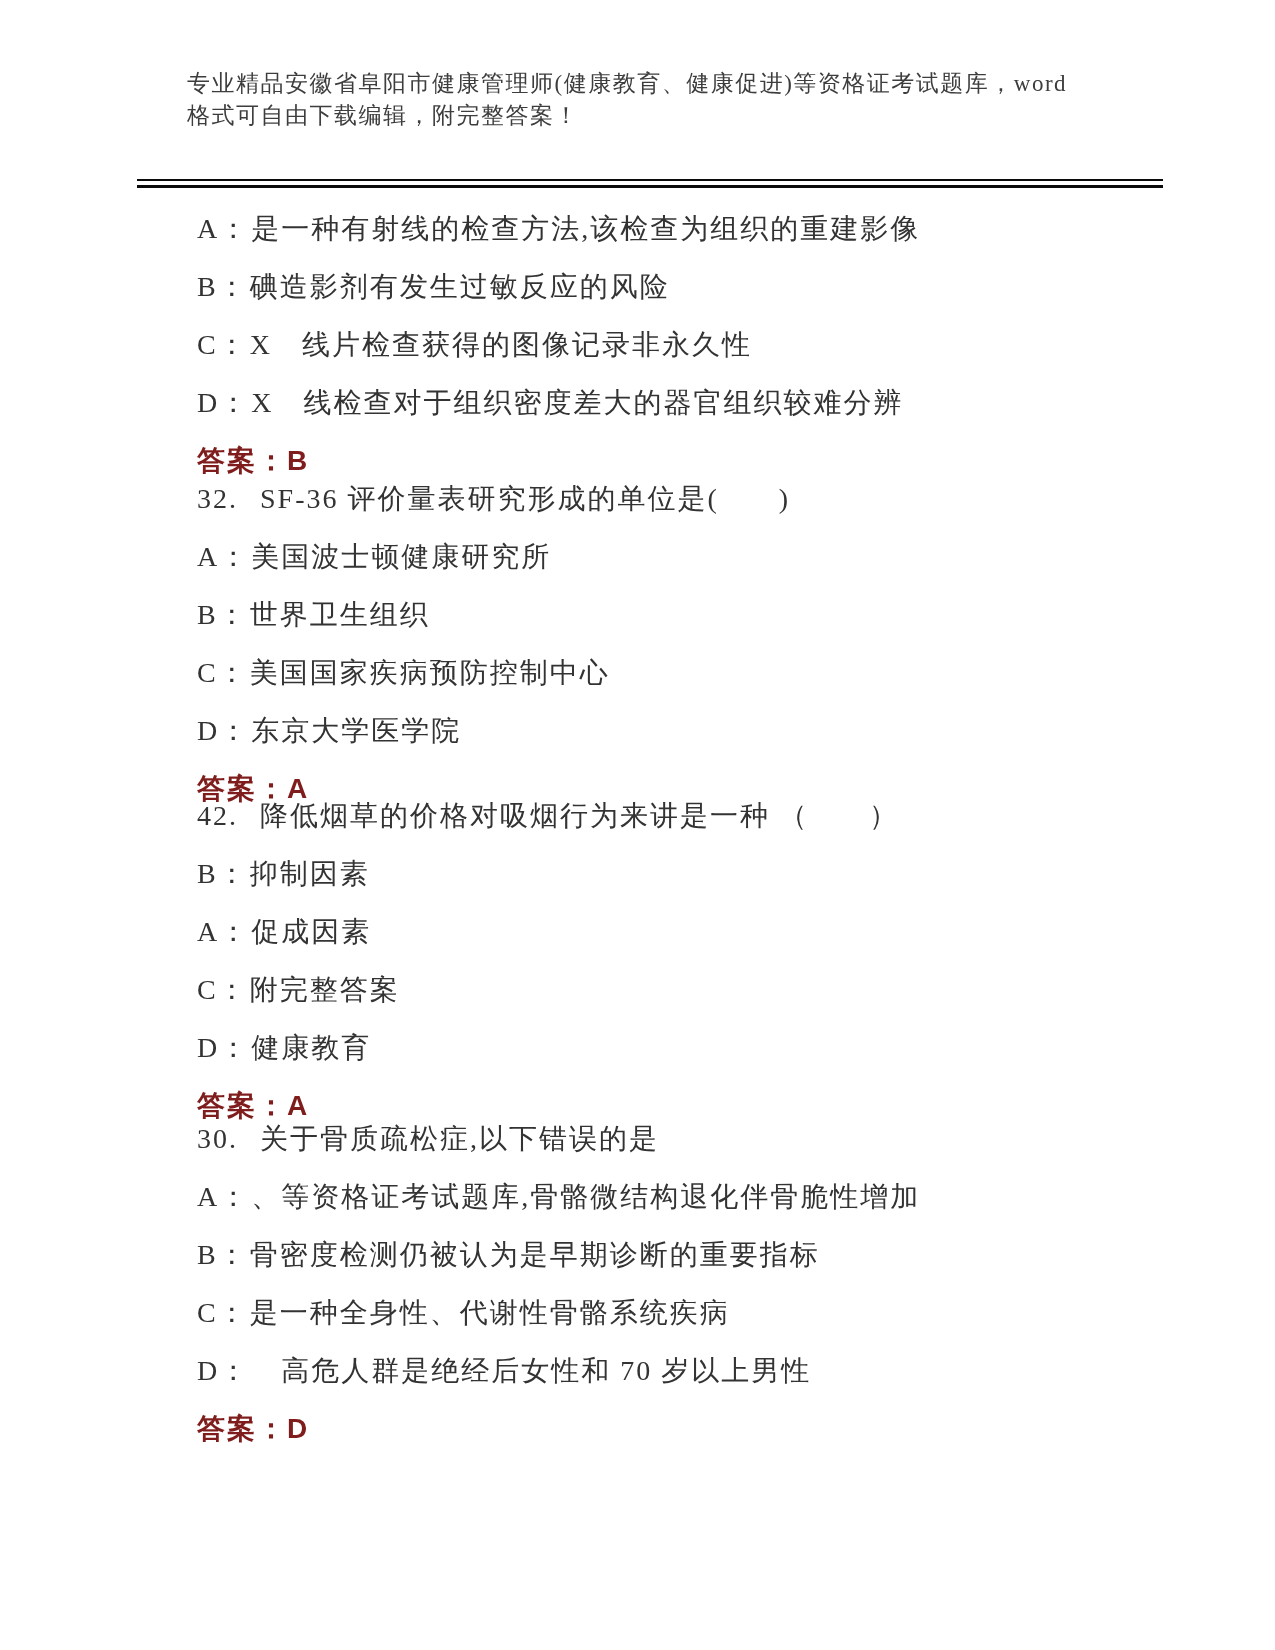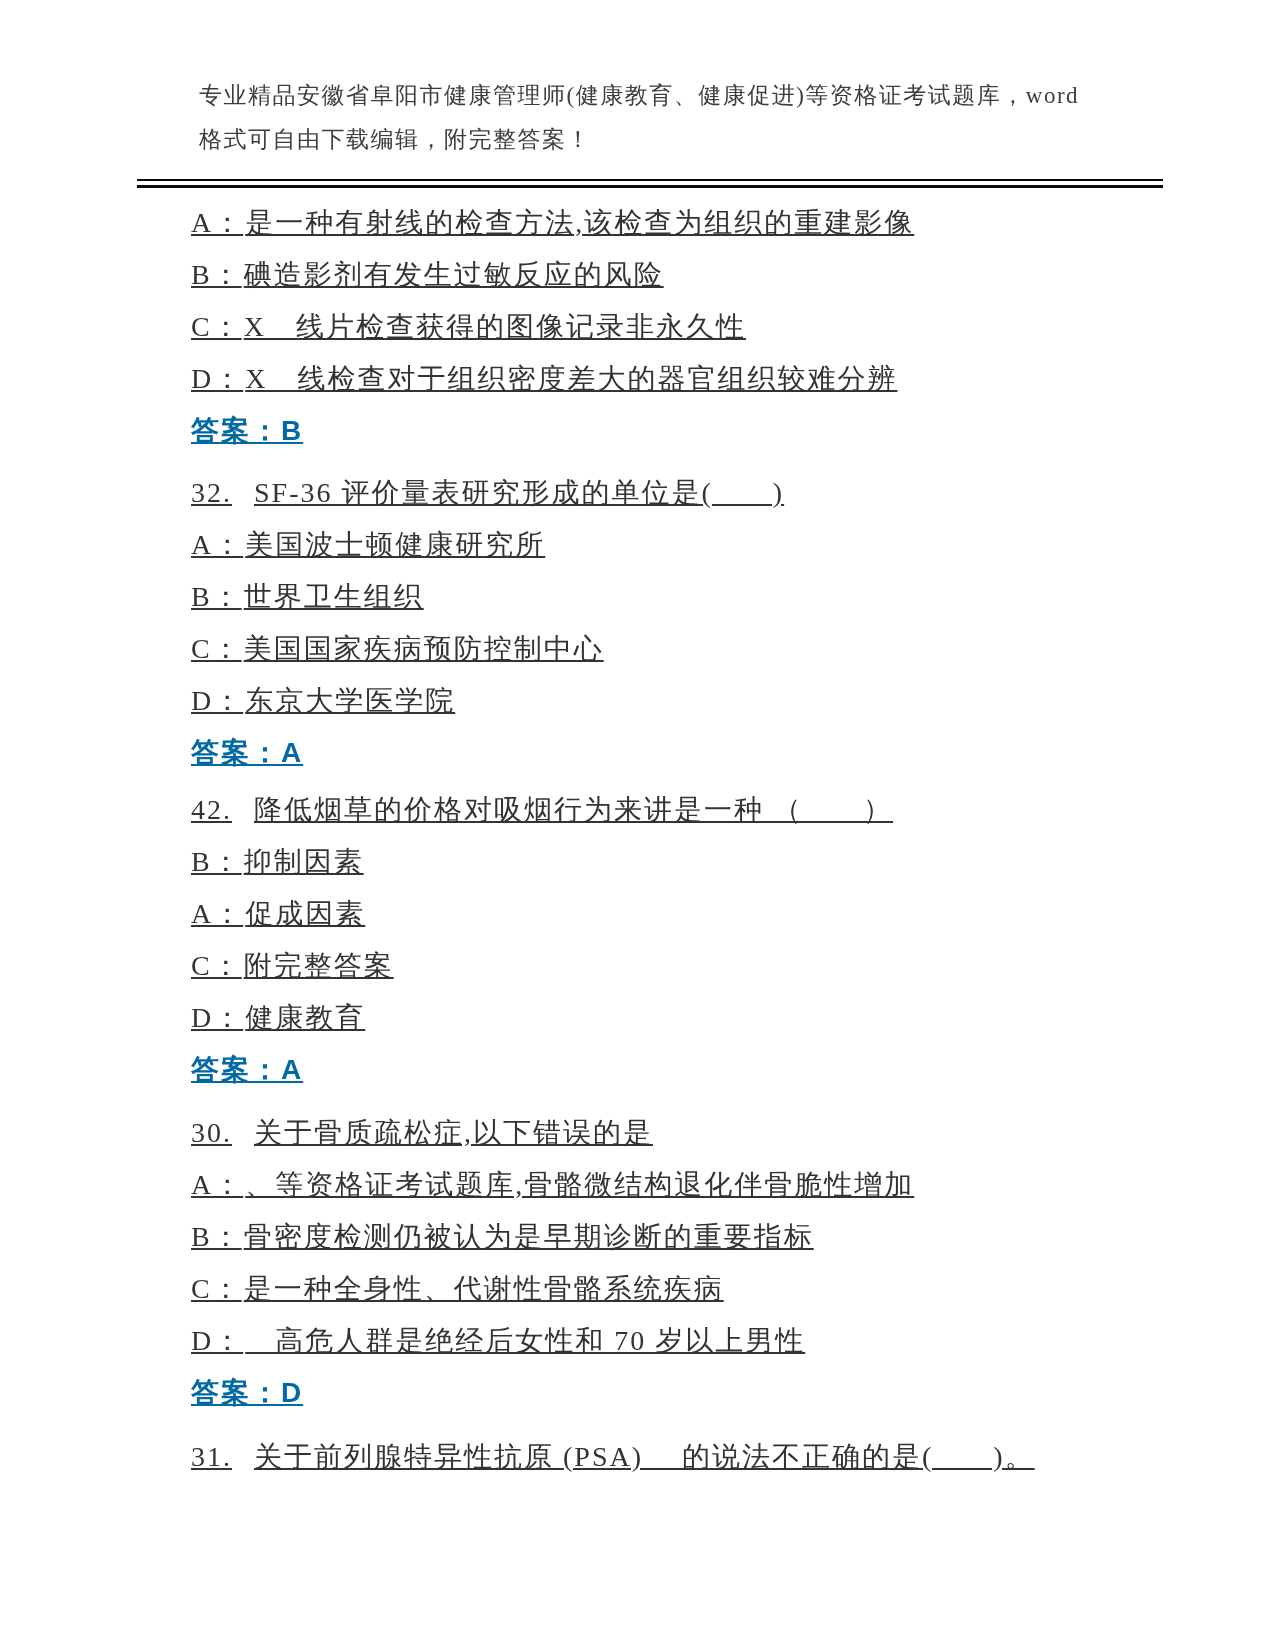--- a/index.html
+++ b/index.html
@@ -20,21 +20,21 @@
     position: absolute;
     left: 187px;
     top: 68px;
     width: 970px;
     font-size: 23px;
     line-height: 32px;
     letter-spacing: 1.5px;
     color: #3d3d3d;
   }
   .doc-header .hline {
-    margin: 12px;
+    margin: 0;
     white-space: nowrap;
   }
   
   .header-rule {
     position: absolute;
     left: 137px;
     top: 179px;
     width: 1026px;
     height: 4px;
     border-top: 2px solid #0a0a0a;
@@ -43,33 +43,33 @@
   
   .question {
     position: absolute;
     left: 185px;
     width: 1005px;
     font-size: 28px;
     line-height: 46px;
     letter-spacing: 2px;
     color: #333333;
   }
-  .question p { margin: 6px; text-decoration: underline; }
+  .question p { margin: 12px; }
   #q27 { top: 194px; }
   #q28 { top: 464px; }
   #q29 { top: 781px; }
   #q30 { top: 1104px; }
   #q31 { top: 1428px; }
   .q-num { margin-right: 22px; }
   .opt-label { margin-right: 2px; }
   .answer {
     font-family: "Liberation Sans", sans-serif;
     font-weight: 700;
     letter-spacing: 2px;
-    color: #0369a1;
+    color: #7f1d1d;
   }
 </style>
 </head>
 <body>
 
 <div class="page">
 
   <div class="doc-header">
     <p class="hline">专业精品安徽省阜阳市健康管理师(健康教育、健康促进)等资格证考试题库，word</p>
     <p class="hline">格式可自由下载编辑，附完整答案！</p>
@@ -105,17 +105,14 @@
 
   <section class="question" id="q30">
     <p class="q-title"><span class="q-num">30.</span><span class="q-text">关于骨质疏松症,以下错误的是</span></p>
     <p class="opt"><span class="opt-label">A：</span><span class="opt-text">、等资格证考试题库,骨骼微结构退化伴骨脆性增加</span></p>
     <p class="opt"><span class="opt-label">B：</span><span class="opt-text">骨密度检测仍被认为是早期诊断的重要指标</span></p>
     <p class="opt"><span class="opt-label">C：</span><span class="opt-text">是一种全身性、代谢性骨骼系统疾病</span></p>
     <p class="opt"><span class="opt-label">D：</span><span class="opt-text">　高危人群是绝经后女性和 70 岁以上男性</span></p>
     <p class="answer"><span>答案：</span><span>D</span></p>
   </section>
 
-  <section class="question" id="q31">
-    <p class="q-title"><span class="q-num">31.</span><span class="q-text">关于前列腺特异性抗原 (PSA)　 的说法不正确的是(　　)。</span></p>
-  </section>
 
 </div>
 
 </body></html>

